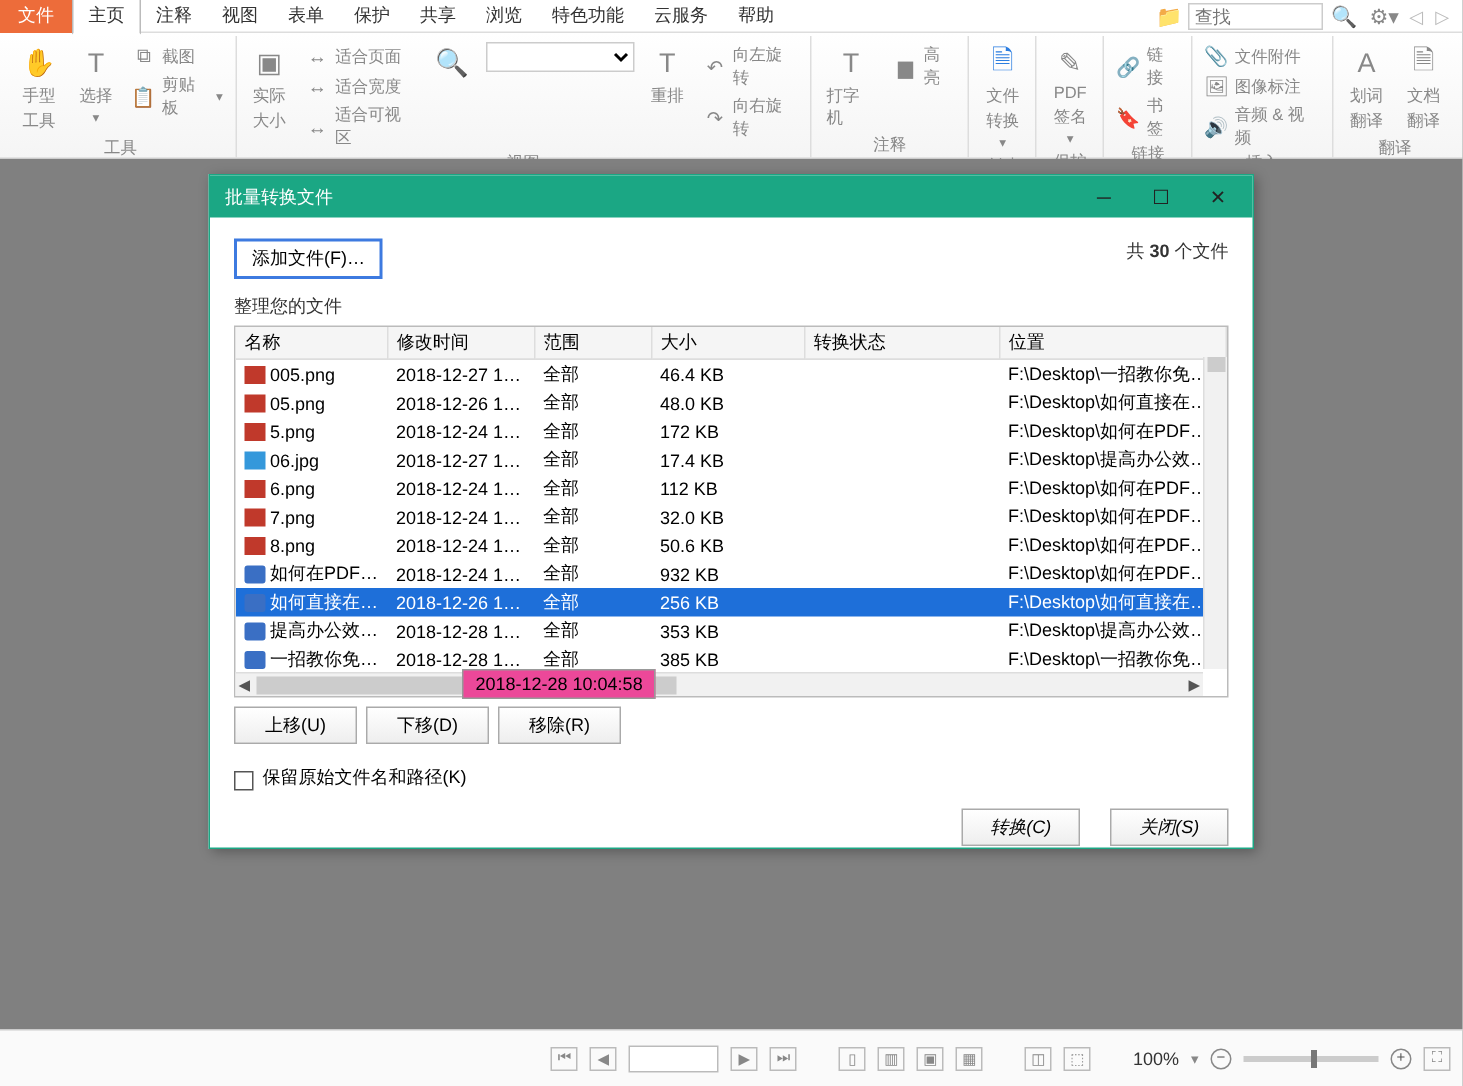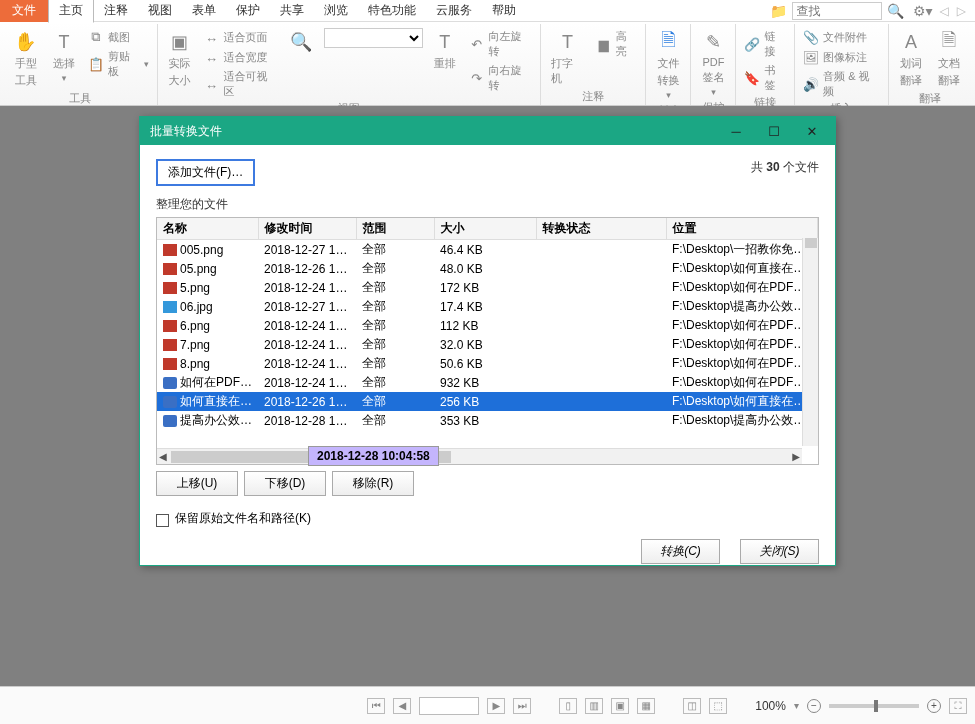--- a/index.html
+++ b/index.html
@@ -39,34 +39,34 @@
 .dlg-title { height: 28px; background: #1ba784; display: flex; align-items: center; padding: 0 4px 0 10px; }
 .dlg-title-text { color: #fff; font-size: 12px; flex: 1; }
 .dlg-winbtn { width: 38px; height: 24px; display: flex; align-items: center; justify-content: center; color: #222; font-size: 13px; }
 .dlg-body { padding: 14px 16px; }
 .btn-add { border: 2px solid #3d7ae0; background: #fff; padding: 3px 10px; font-size: 12px; cursor: pointer; }
 .file-count { float: right; font-size: 12px; color: #333; }
 .subtitle { font-size: 12px; color: #333; margin-top: 10px; }
 .grid-wrap { border: 1px solid #bbb; margin-top: 4px; height: 248px; position: relative; }
 .grid { overflow: hidden; height: 100%; }
 .grid table { border-collapse: collapse; width: 100%; font-size: 12px; }
-.grid th { text-align: left; font-weight: bold; background: #f5f5f5; border-right: 1px solid #ddd; border-bottom: 1px solid #ddd; padding: 2px 6px; height: 20px; }
+.grid th { text-align: left; font-weight: normal; background: #f5f5f5; border-right: 1px solid #ddd; border-bottom: 1px solid #ddd; padding: 2px 6px; height: 20px; }
 .grid td { padding: 1px 6px; height: 18px; white-space: nowrap; overflow: hidden; text-overflow: ellipsis; }
 .grid tr.sel td { background: #1e6fd9; color: #fff; }
 .file-ico { display: inline-block; width: 14px; height: 12px; vertical-align: middle; margin-right: 3px; }
 .ico-png { background: #c0392b; }
 .ico-jpg { background: #3498db; }
 .ico-doc { background: #3a6fc4; border-radius: 2px; }
 .grid-scroll-v { position: absolute; right: 0; top: 20px; bottom: 18px; width: 16px; background: #f1f1f1; border-left: 1px solid #ddd; }
 .grid-scroll-v::before { content:""; position:absolute; top:0; left:2px; width:12px; height:10px; background:#ccc; }
 .grid-scroll-h { position: absolute; left: 0; right: 16px; bottom: 0; height: 16px; background: #f1f1f1; border-top: 1px solid #ddd; }
 .grid-scroll-h .thumb { position: absolute; left: 14px; top: 2px; height: 12px; width: 280px; background: #ccc; }
 .grid-scroll-h .ar-l { position:absolute; left:2px; top:2px; font-size:10px; color:#555; }
 .grid-scroll-h .ar-r { position:absolute; right:2px; top:2px; font-size:10px; color:#555; }
-.tooltip { position: absolute; left: 308px; top: 446px; background: #c4b5fd; border: 1px solid #999; padding: 2px 8px; font-size: 12px; z-index: 10; font-weight: bold; }
+.tooltip { position: absolute; left: 308px; top: 446px; background: #ec4899; border: 1px solid #999; padding: 2px 8px; font-size: 12px; z-index: 10; }
 .dlg-btns { display: flex; gap: 6px; margin-top: 6px; }
 .dlg-btn { border: 1px solid #aaa; background: linear-gradient(#fff,#eee); padding: 3px 12px; font-size: 12px; width: 82px; text-align: center; cursor: pointer; }
 .chk-row { display: flex; align-items: flex-end; gap: 6px; margin-top: 14px; font-size: 12px; }
 .chk { width: 13px; height: 13px; border: 1px solid #555; }
 .dlg-footer { display: flex; justify-content: flex-end; gap: 20px; margin-top: 12px; }
 .dlg-footer .dlg-btn { width: 79px; font-style: italic; }
 
 
 .statusbar { position: absolute; left: 0; right: 0; bottom: 0; height: 38px; border-top: 1px solid #ccc; background: #fafafa; display: flex; align-items: center; padding: 0 8px; gap: 8px; }
 .sb-right { margin-left: auto; display: flex; align-items: center; gap: 8px; }
@@ -371,20 +371,28 @@
                 <td>F:\Desktop\如何直接在…</td>
               </tr>
               <tr>
                 <td><span class="file-ico ico-doc"></span>提高办公效…</td>
                 <td>2018-12-28 1…</td>
                 <td>全部</td>
                 <td>353 KB</td>
                 <td></td>
                 <td>F:\Desktop\提高办公效…</td>
               </tr>
+              <tr>
+                <td><span class="file-ico ico-doc"></span>一招教你免…</td>
+                <td>2018-12-28 1…</td>
+                <td>全部</td>
+                <td>385 KB</td>
+                <td></td>
+                <td>F:\Desktop\一招教你免…</td>
+              </tr>
             </tbody>
         </table>
       </div>
       <div class="grid-scroll-v"></div>
       <div class="grid-scroll-h">
         <span class="ar-l">◀</span>
         <div class="thumb"></div>
         <span class="ar-r">▶</span>
       </div>
     </div>

